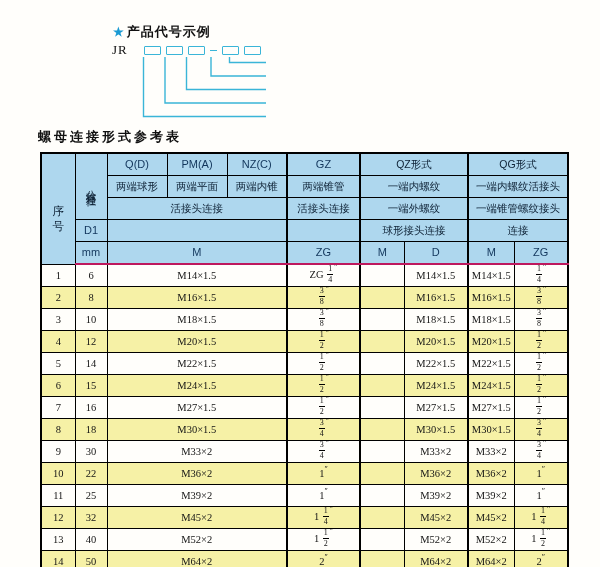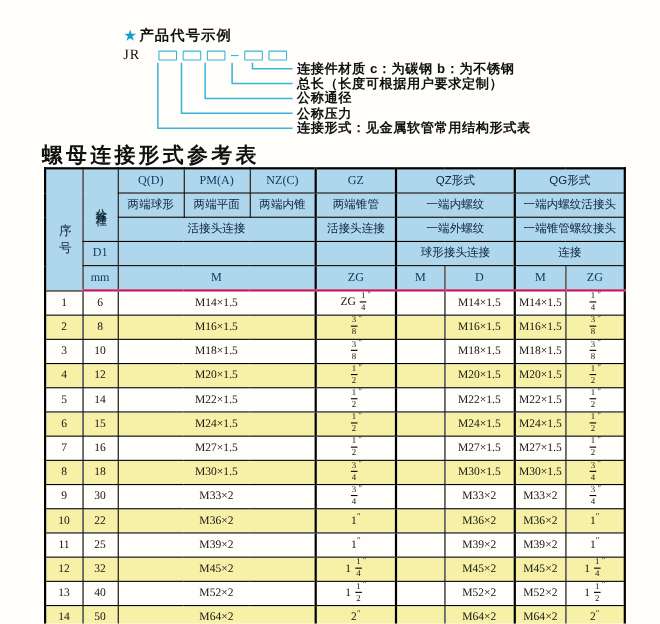--- a/index.html
+++ b/index.html
@@ -12,29 +12,29 @@
   .star{color:#1a9ad3;margin-right:2px;font-size:12px;}
   .code-row{position:absolute;left:112px;top:43px;height:14px;display:flex;align-items:center;}
   .jr{font-family:"Liberation Serif",serif;font-size:13px;letter-spacing:1px;margin-right:16px;}
   .cbox{display:inline-block;width:15px;height:7px;border:1.5px solid #3ab5d8;border-radius:1px;margin-right:5px;background:#fffefb;}
   .cdash{display:inline-block;width:7px;height:0;border-top:1.5px solid #3ab5d8;margin:0 5px 0 0;}
   .diag-labels{position:absolute;left:270px;top:56px;display:flex;flex-direction:column;}
   .diag-labels div{font-size:12px;font-weight:bold;line-height:13.5px;letter-spacing:0.5px;white-space:nowrap;}
 
   
   .tbl-title{position:absolute;left:38px;top:128px;font-family:"Liberation Serif",serif;
-             font-weight:bold;font-size:19px;letter-spacing:3px;}
+             font-weight:bold;font-size:13px;letter-spacing:3px;}
 
   
   table.ref{position:absolute;left:40px;top:152px;width:527px;border-collapse:collapse;
             table-layout:fixed;border:2.5px solid #000;}
   .ref th,.ref td{border:1px solid #000;padding:0;text-align:center;vertical-align:middle;
             font-weight:normal;font-size:10.5px;height:21px;line-height:1.05;overflow:hidden;}
   .ref th{background:#aed7ee;color:#0e2236;}
-  .ref .code{font-family:Liberation Serif, serif;font-size:11px;color:#12365c;}
+  .ref .code{font-family:Liberation Sans, sans-serif;font-size:11px;color:#12365c;}
   .ref td{font-family:"Liberation Serif",serif;font-size:10.5px;color:#141414;background:#fffefb;}
   .ref tr.alt td{background:#f6f1a6;}
   .gb{border-left-width:2px !important;}
   .mmrow th{border-bottom:2px solid #be185d;}
   .vtext{writing-mode:vertical-rl;text-orientation:upright;display:inline-block;
          font-size:10.5px;letter-spacing:2px;}
   .vseq{writing-mode:vertical-rl;text-orientation:upright;display:inline-block;
         font-size:11.5px;letter-spacing:17px;padding-top:8px;}
 
   
@@ -66,27 +66,20 @@
   <div class="code-row">
     <span class="jr">JR</span>
     <span class="cbox"></span>
     <span class="cbox"></span>
     <span class="cbox"></span>
     <span class="cdash"></span>
     <span class="cbox"></span>
     <span class="cbox"></span>
   </div>
 
-  <div class="diag-labels">
-    <div>连接件材质  c：为碳钢  b：为不锈钢</div>
-    <div>总长（长度可根据用户要求定制）</div>
-    <div>公称通径</div>
-    <div>公称压力</div>
-    <div>连接形式：见金属软管常用结构形式表</div>
-  </div>
 
   <div class="tbl-title">螺母连接形式参考表</div>
 
   <table class="ref">
     <colgroup>
       <col style="width:34px">
         <col style="width:32px">
       <col style="width:60px">
         <col style="width:60px">
         <col style="width:60px">

